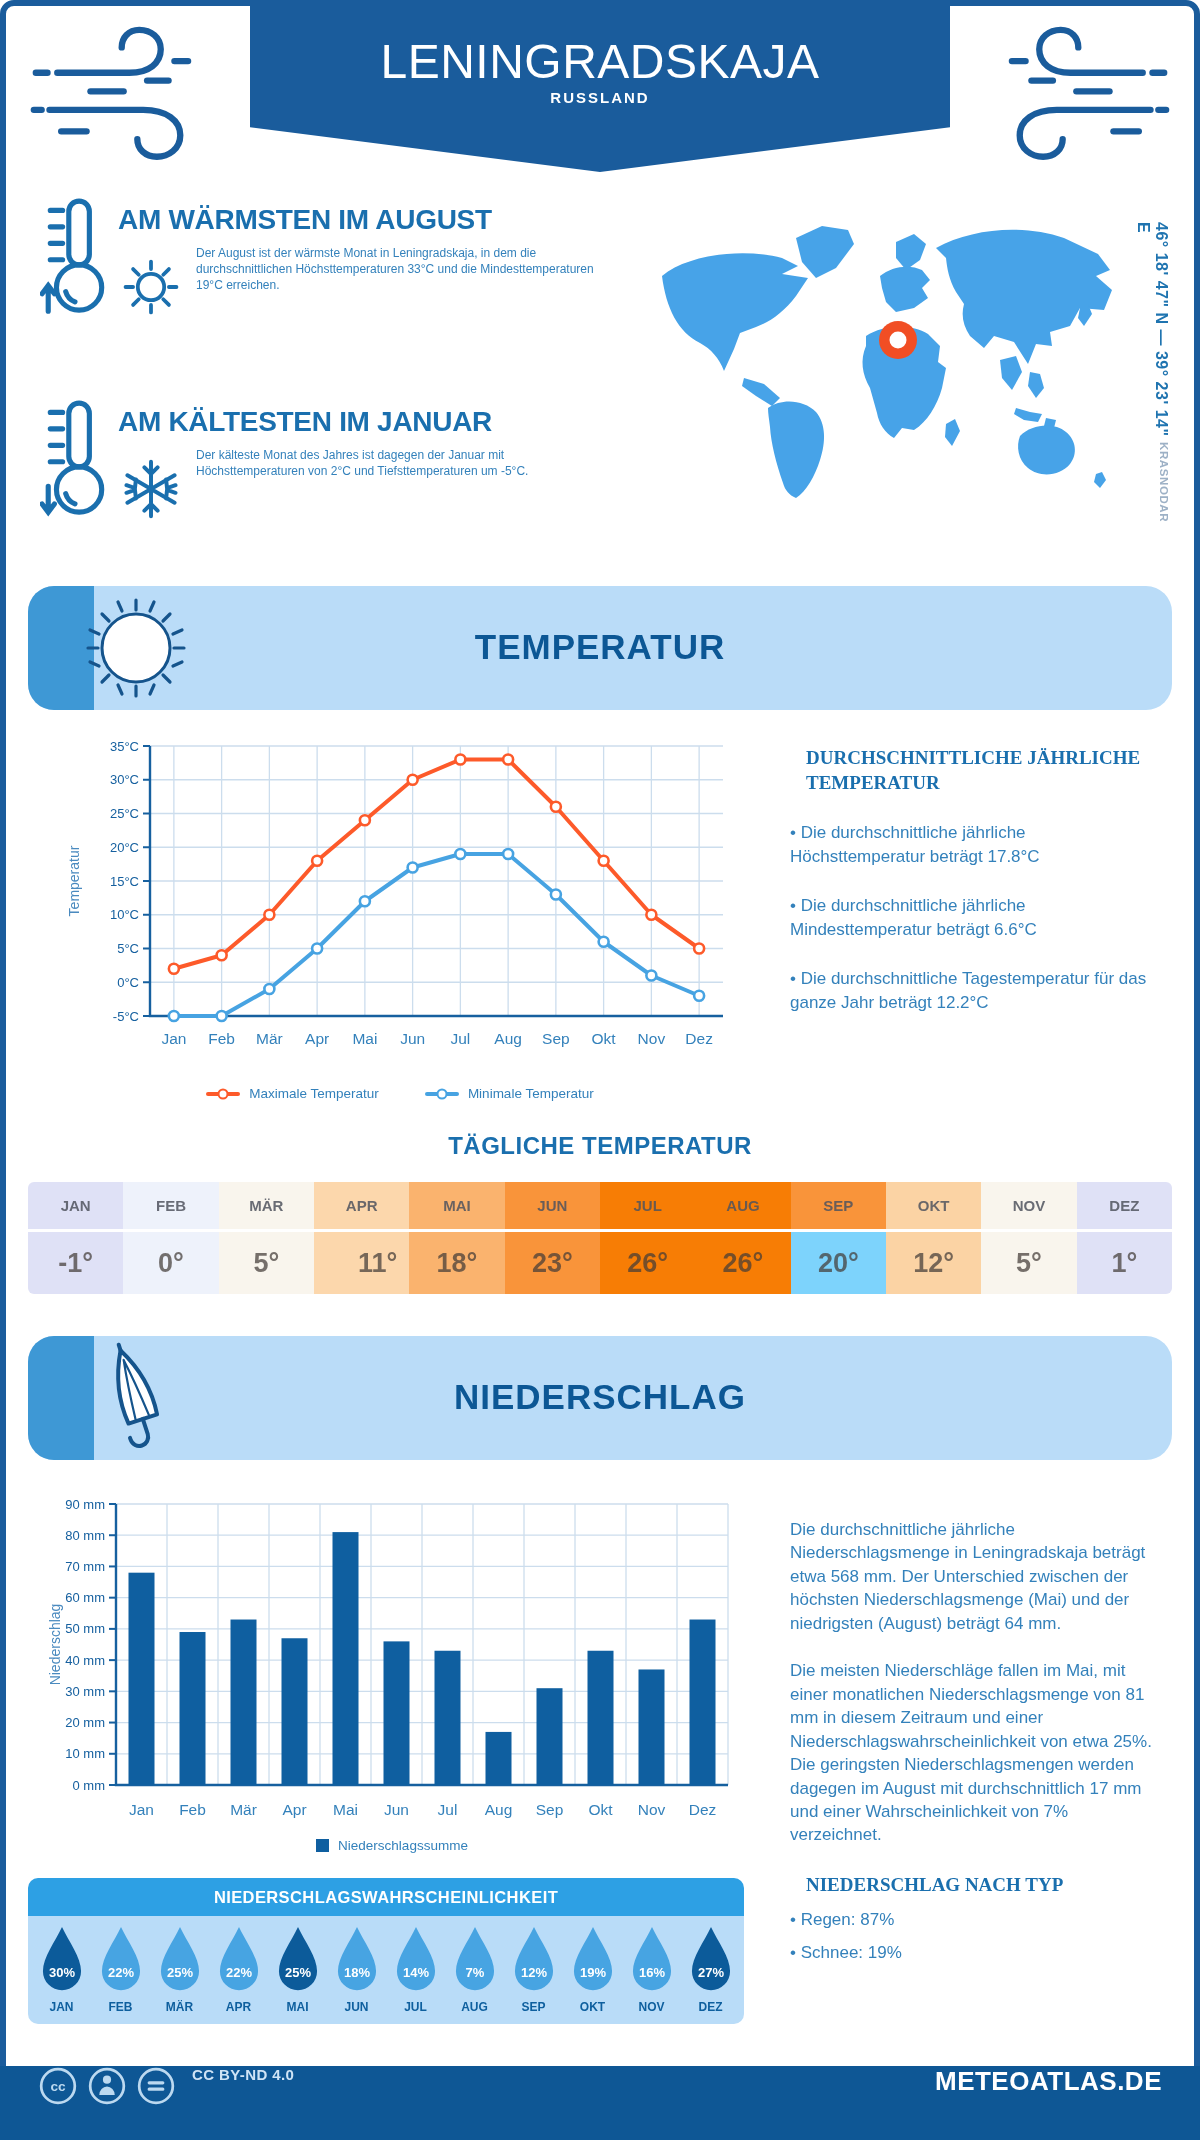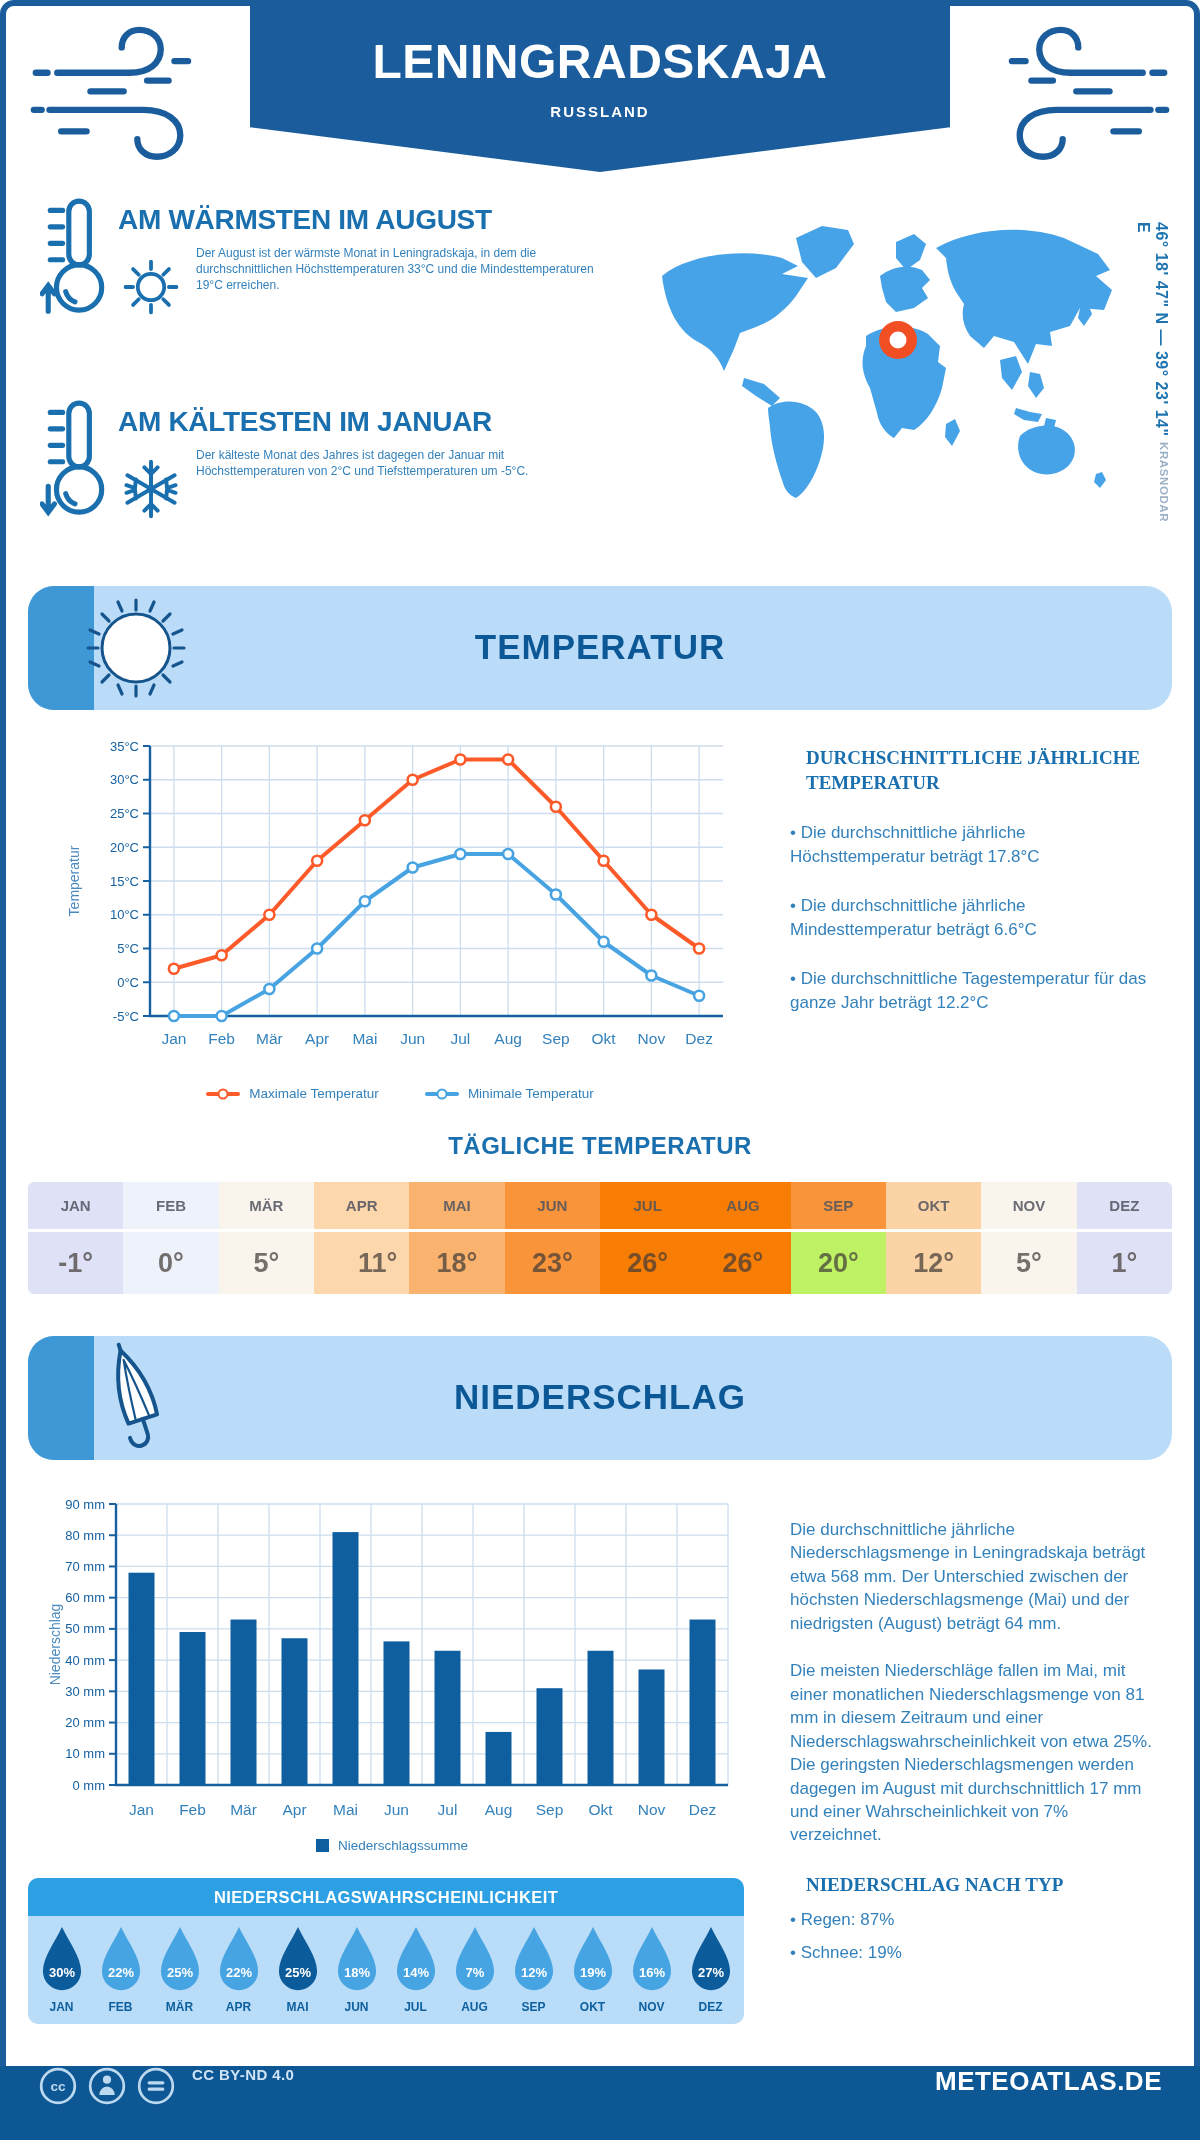--- a/index.html
+++ b/index.html
@@ -3,22 +3,22 @@
 <meta charset="utf-8">
 <style>
   html,body{margin:0;padding:0;background:#fff;}
   .page{position:relative;width:1200px;height:2140px;background:#fff;
         font-family:"Liberation Sans",sans-serif;overflow:hidden;}
   .frame{position:absolute;inset:0;border:6px solid #1a5c9c;border-radius:14px;
          pointer-events:none;z-index:50;}
   
   .banner{position:absolute;left:250px;top:0;width:700px;height:172px;background:#1a5c9c;
           clip-path:polygon(0 0,100% 0,100% 74%,50% 100%,0 74%);text-align:center;color:#fff;}
-  .banner h1{margin:34px 8px 0;font-size:48px;font-weight:700;letter-spacing:.5px;}
-  .banner .sub{margin-top:14px;font-size:15px;font-weight:600;letter-spacing:2px;}
+  .banner h1{margin:34px 8px 0;font-size:48px;font-weight:400;letter-spacing:.5px;}
+  .banner .sub{font-size:15px;font-weight:600;letter-spacing:2px;}
   .wind{position:absolute;top:22px;width:205px;height:140px;}
   .wind.left{left:28px;} .wind.right{right:28px;transform:scaleX(-1);}
   
   .intro-block{position:absolute;left:40px;width:572px;display:flex;}
   .intro-block.warm{top:196px;} .intro-block.cold{top:398px;}
   .thermo{width:72px;flex:none;margin-right:6px;}
   .intro-content h2{margin:8px 0 10px;font-size:28px;font-weight:800;color:#1a6fae;letter-spacing:-.3px;}
   .intro-row{display:flex;align-items:flex-start;}
   .mini-icon{width:66px;flex:none;margin:8px 12px 0 0;}
   .intro-row p{margin:0;font-size:12px;line-height:1.33;color:#3381bb;width:400px;}
@@ -334,21 +334,21 @@
       <div class="dt-col">
         <div class="m" style="background: rgb(247, 125, 5);">JUL</div>
         <div class="v" style="background: rgb(247, 125, 5);">26°</div>
       </div>
       <div class="dt-col">
         <div class="m" style="background: rgb(247, 125, 5);">AUG</div>
         <div class="v" style="background: rgb(247, 125, 5);">26°</div>
       </div>
       <div class="dt-col">
         <div class="m" style="background: rgb(249, 148, 58);">SEP</div>
-        <div class="v" style="background: #bef264;">20°</div>
+        <div class="v" style="background: #7dd3fc;">20°</div>
       </div>
       <div class="dt-col">
         <div class="m" style="background: rgb(251, 211, 164);">OKT</div>
         <div class="v" style="background: rgb(251, 211, 164);">12°</div>
       </div>
       <div class="dt-col">
         <div class="m" style="background: rgb(249, 245, 237);">NOV</div>
         <div class="v" style="background: rgb(249, 245, 237);">5°</div>
       </div>
       <div class="dt-col">

